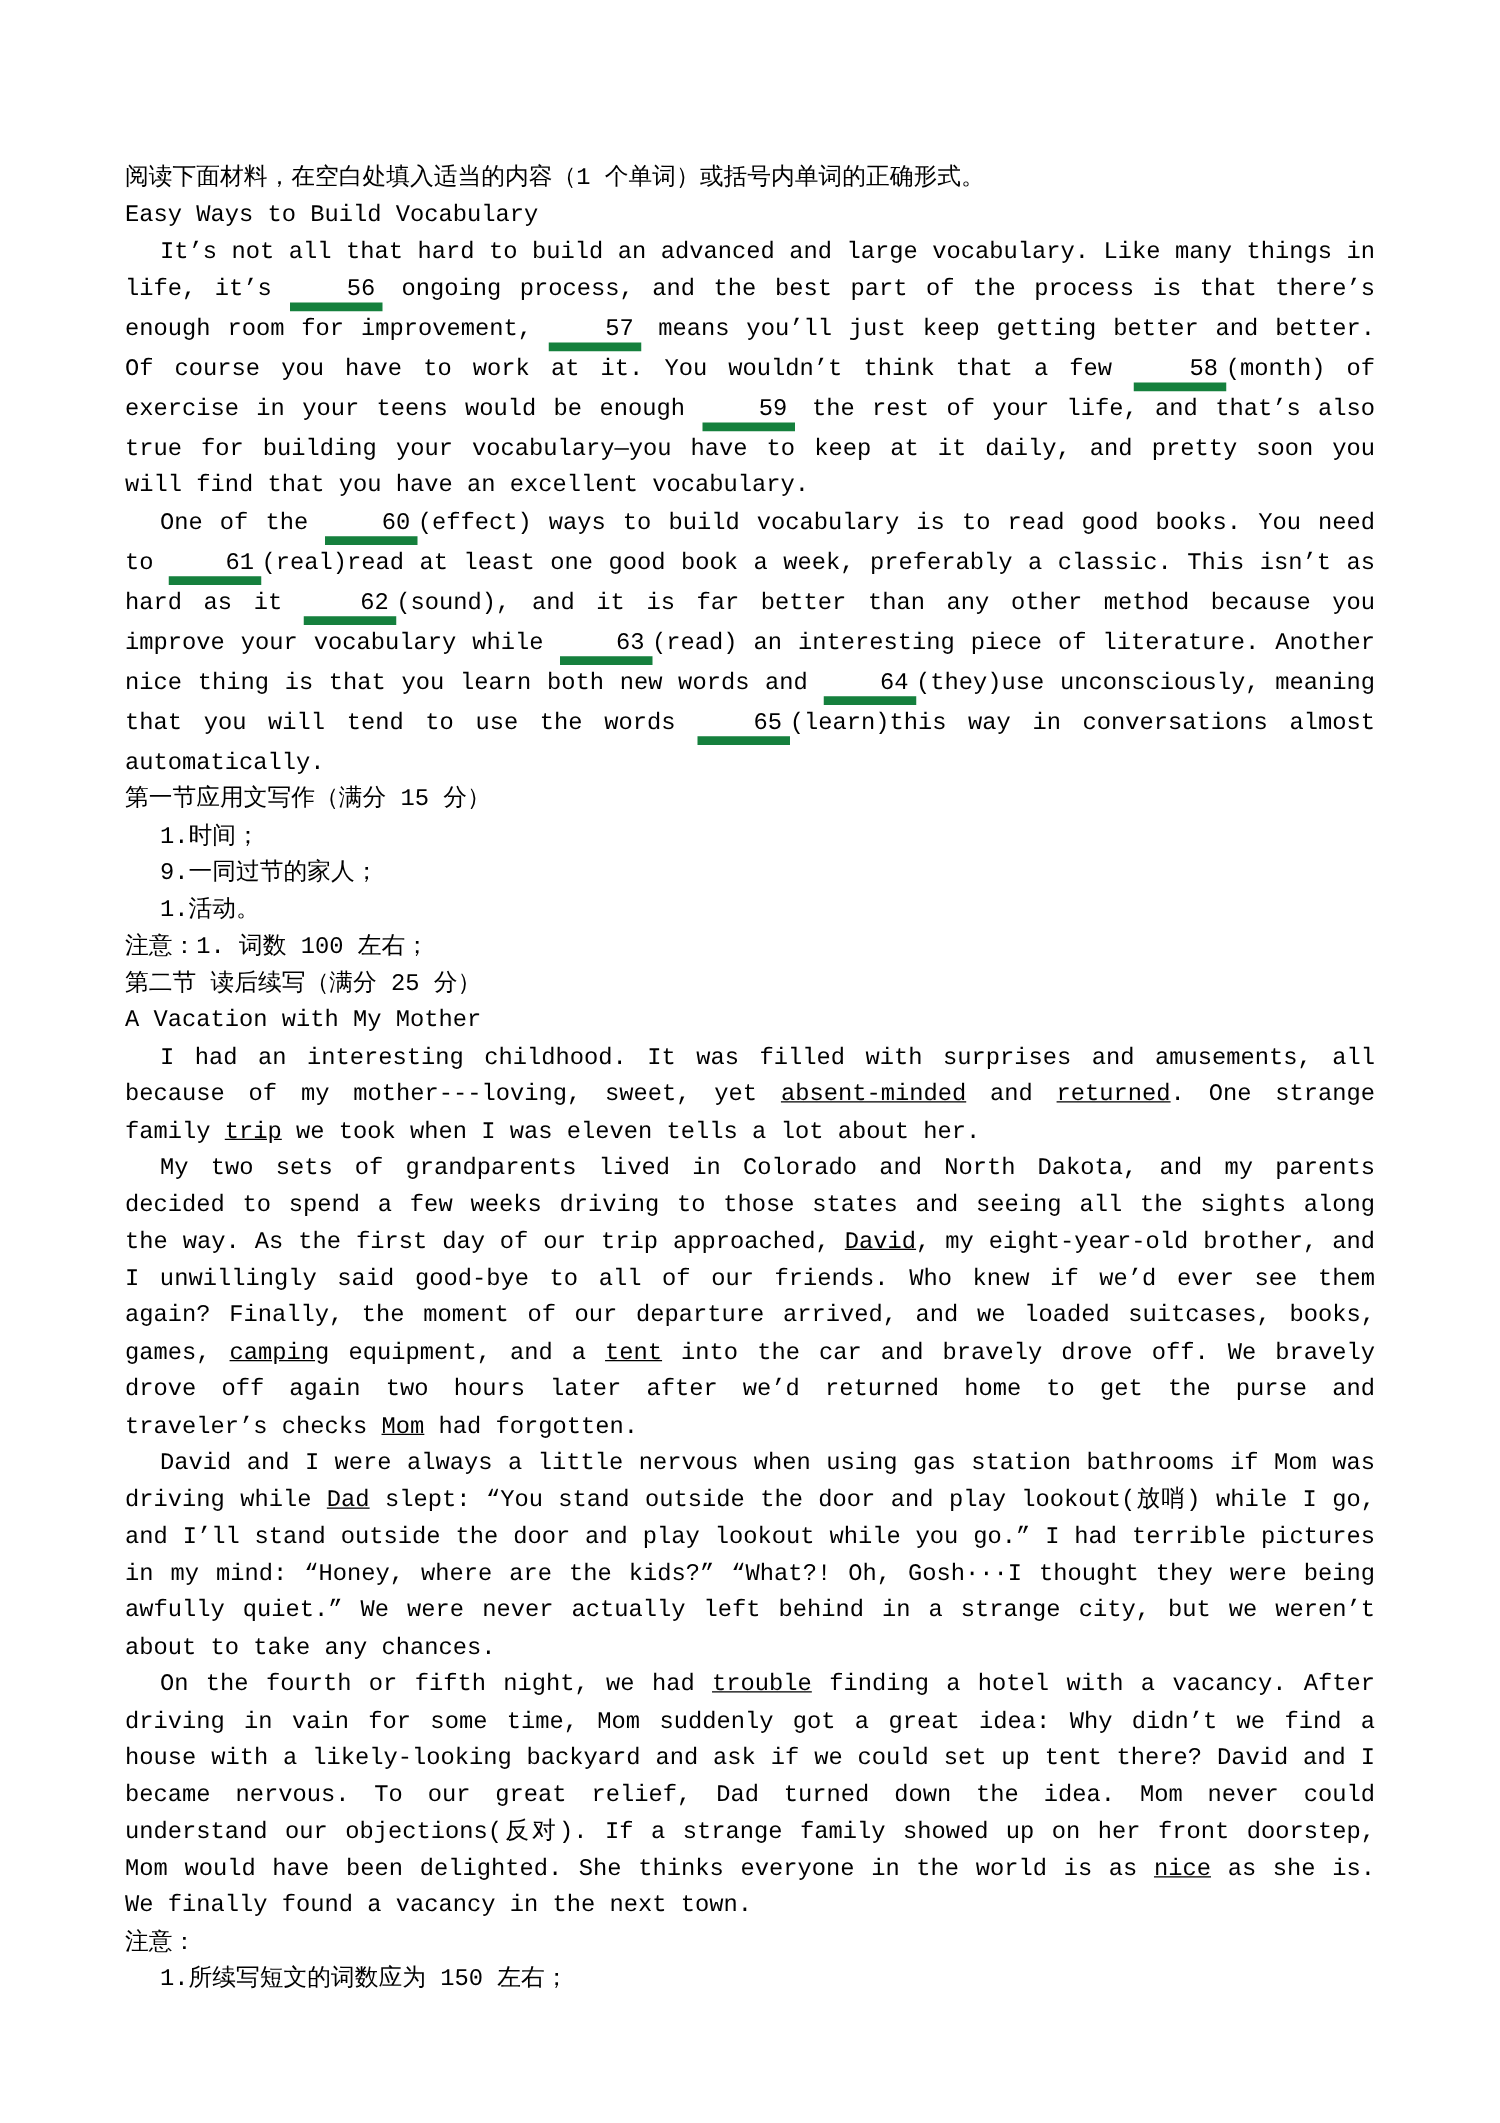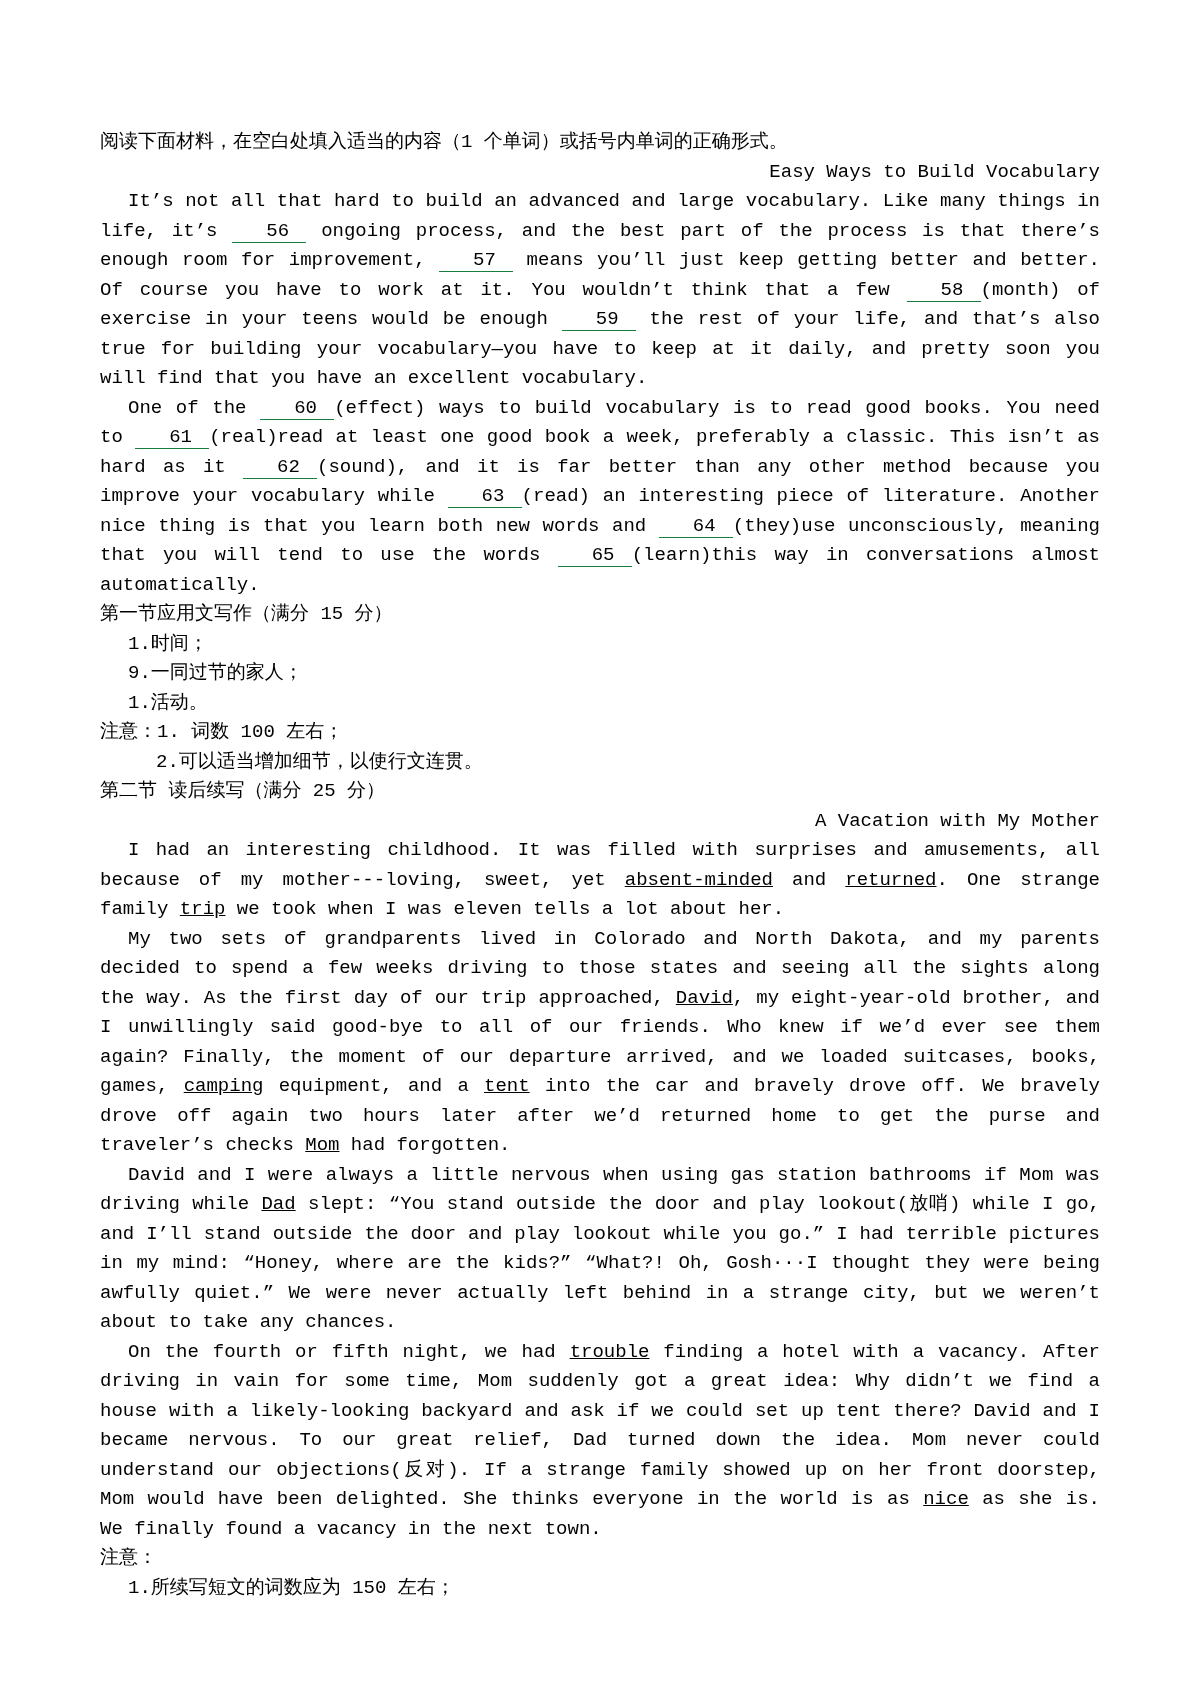--- a/index.html
+++ b/index.html
@@ -25,31 +25,31 @@
     text-align: justify;
   }
   .ind1 { padding-left: 28px; }
   .ind2 { padding-left: 56px; }
   .para {
     margin: 0;
     text-align: justify;
     text-indent: 28px;
   }
   .title {
-    text-align: right;
+    text-align: left;
     margin: 0;
     font-weight: normal;
     font-size: 19px;
   }
   .blank {
     display: inline-block;
     min-width: 62px;
     padding: 0 6px;
-    text-align: left;
-    border-bottom: 1px solid #15803d;
+    text-align: right;
+    border-bottom: 7px solid #15803d;
     line-height: 21px;
   }
   .uline {
     text-decoration: underline;
   }
 </style>
 </head>
 <body>
 
 <div class="page">
@@ -59,21 +59,20 @@
   <h3 class="title">Easy Ways to Build Vocabulary</h3>
 
   <p class="para"><span>It’s not all that hard to build an advanced and large vocabulary. Like many things in life, it’s </span><span class="blank">56</span><span> ongoing process, and the best part of the process is that there’s enough room for improvement, </span><span class="blank">57</span><span> means you’ll just keep getting better and better. Of course you have to work at it. You wouldn’t think that a few </span><span class="blank">58</span><span>(month) of exercise in your teens would be enough </span><span class="blank">59</span><span> the rest of your life, and that’s also true for building your vocabulary—you have to keep at it daily, and pretty soon you will find that you have an excellent vocabulary.</span></p>
   <p class="para"><span>One of the </span><span class="blank">60</span><span>(effect) ways to build vocabulary is to read good books. You need to </span><span class="blank">61</span><span>(real)read at least one good book a week, preferably a classic. This isn’t as hard as it </span><span class="blank">62</span><span>(sound), and it is far better than any other method because you improve your vocabulary while </span><span class="blank">63</span><span>(read) an interesting piece of literature. Another nice thing is that you learn both new words and </span><span class="blank">64</span><span>(they)use unconsciously, meaning that you will tend to use the words </span><span class="blank">65</span><span>(learn)this way in conversations almost automatically.</span></p>
 
   <div class="line">第一节应用文写作（满分 15 分）</div>
   <div class="line ind1">1.时间；</div>
   <div class="line ind1">9.一同过节的家人；</div>
   <div class="line ind1">1.活动。</div>
   <div class="line">注意：1. 词数 100 左右；</div>
-  <div class="line ind2">2.可以适当增加细节，以使行文连贯。</div>
   <div class="line">第二节 读后续写（满分 25 分）</div>
 
   <h3 class="title">A Vacation with My Mother</h3>
 
   <p class="para"><span>I had an interesting childhood. It was filled with surprises and amusements, all because of my mother---loving, sweet, yet </span><span class="uline">absent-minded</span><span> and </span><span class="uline">returned</span><span>. One strange family </span><span class="uline">trip</span><span> we took when I was eleven tells a lot about her.</span></p>
   <p class="para"><span>My two sets of grandparents lived in Colorado and North Dakota, and my parents decided to spend a few weeks driving to those states and seeing all the sights along the way. As the first day of our trip approached, </span><span class="uline">David</span><span>, my eight-year-old brother, and I unwillingly said good-bye to all of our friends. Who knew if we’d ever see them again? Finally, the moment of our departure arrived, and we loaded suitcases, books, games, </span><span class="uline">camping</span><span> equipment, and a </span><span class="uline">tent</span><span> into the car and bravely drove off. We bravely drove off again two hours later after we’d returned home to get the purse and traveler’s checks </span><span class="uline">Mom</span><span> had forgotten.</span></p>
   <p class="para"><span>David and I were always a little nervous when using gas station bathrooms if Mom was driving while </span><span class="uline">Dad</span><span> slept: “You stand outside the door and play lookout(放哨) while I go, and I’ll stand outside the door and play lookout while you go.” I had terrible pictures in my mind: “Honey, where are the kids?” “What?! Oh, Gosh···I thought they were being awfully quiet.” We were never actually left behind in a strange city, but we weren’t about to take any chances.</span></p>
   <p class="para"><span>On the fourth or fifth night, we had </span><span class="uline">trouble</span><span> finding a hotel with a vacancy. After driving in vain for some time, Mom suddenly got a great idea: Why didn’t we find a house with a likely-looking backyard and ask if we could set up tent there? David and I became nervous. To our great relief, Dad turned down the idea. Mom never could understand our objections(反对). If a strange family showed up on her front doorstep, Mom would have been delighted. She thinks everyone in the world is as </span><span class="uline">nice</span><span> as she is. We finally found a vacancy in the next town.</span></p>
 
   <div class="line">注意：</div>

